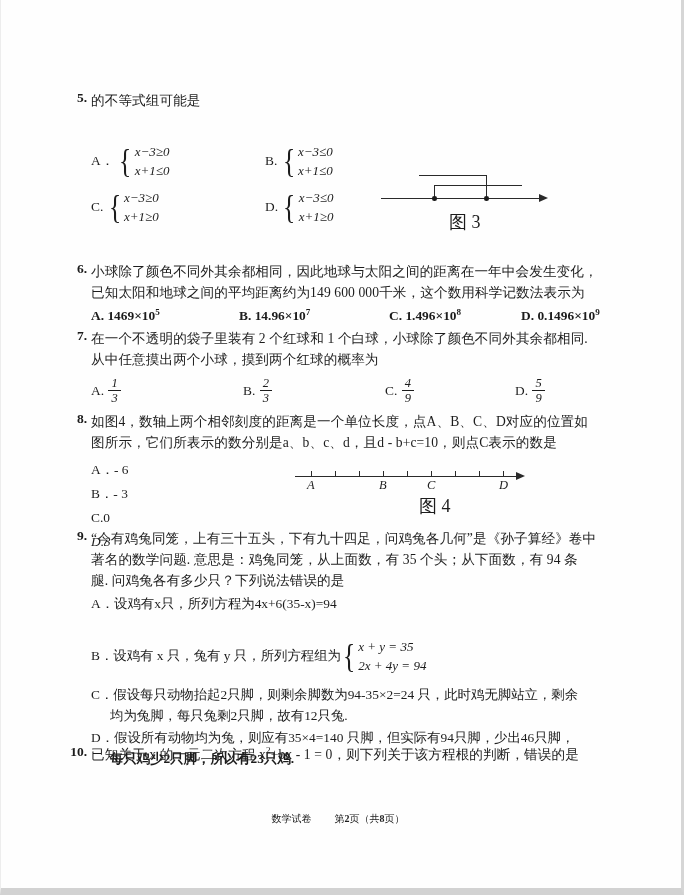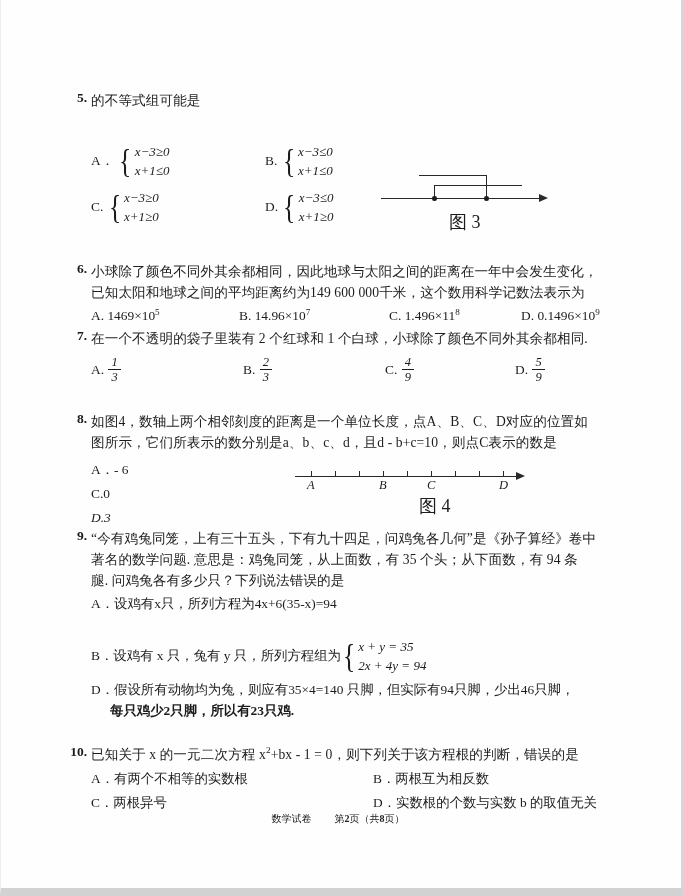--- a/index.html
+++ b/index.html
@@ -232,40 +232,41 @@
 
     <div class="figcap" style="left:70px; top:48px;">图 3</div>
   </div>
 
   <div class="q" style="top:261px;">
     <div class="qnum">6.</div>
     <div class="qbody">
       <div class="stem-line">小球除了颜色不同外其余都相同，因此地球与太阳之间的距离在一年中会发生变化，</div>
       <div class="stem-line">已知太阳和地球之间的平均距离约为149 600 000千米，这个数用科学记数法表示为</div>
     </div>
-    <div class="opts-row" style="margin-left:26px; margin-top:5px;">
+    <div class="opts-row" style="margin-left:26px; margin-top:5px;font-weight:bold;">
       <div class="opt" style="left:0px;">
         <span>A. </span><span>1469×10</span><sup>5</sup>
       </div>
       <div class="opt" style="left:148px;">
         <span>B. </span><span>14.96×10</span><sup>7</sup>
       </div>
       <div class="opt" style="left:298px;">
-        <span>C. </span><span>1.496×11</span><sup>8</sup>
+        <span>C. </span><span>1.496×10</span><sup>8</sup>
       </div>
       <div class="opt" style="left:430px;">
         <span>D. </span><span>0.1496×10</span><sup>9</sup>
       </div>
     </div>
   </div>
 
   <div class="q" style="top:328px;">
     <div class="qnum">7.</div>
     <div class="qbody">
       <div class="stem-line">在一个不透明的袋子里装有 2 个红球和 1 个白球，小球除了颜色不同外其余都相同.</div>
+      <div class="stem-line">从中任意摸出两个小球，摸到两个红球的概率为</div>
     </div>
     <div style="position:relative; margin-left:26px; margin-top:6px; height:34px;">
       <div class="opt" style="left:0px; top:2px;">
         <span>A.</span>
         <span class="frac">
           <span class="num mathit">1</span>
           <span class="den mathit">3</span>
         </span>
       </div>
       <div class="opt" style="left:152px; top:2px;">
@@ -294,20 +295,23 @@
 
   <div class="q" style="top:411px;">
     <div class="qnum">8.</div>
     <div class="qbody">
       <div class="stem-line">如图4，数轴上两个相邻刻度的距离是一个单位长度，点A、B、C、D对应的位置如</div>
       <div class="stem-line">图所示，它们所表示的数分别是a、b、c、d，且d - b+c=10，则点C表示的数是</div>
     </div>
     <div style="position:relative; margin-left:26px; margin-top:6px;">
       <div class="optline">
         <span>A．</span><span>- 6</span>
+      </div>
+      <div class="optline" style="margin-top:3px;">
+        <span>B．</span><span>- 3</span>
       </div>
       <div class="optline" style="margin-top:3px;">
         <span>C.</span><span>0</span>
       </div>
       <div class="optline" style="margin-top:3px;font-style:italic;">
         <span>D.</span><span>3</span>
       </div>
     </div>
   </div>
 
@@ -351,46 +355,36 @@
           <span>B．</span><span>设鸡有 x 只，兔有 y 只，所列方程组为</span><span class="sys">
                 <span class="brace">{</span>
                 <span class="sys-rows">
                   <span>x + y = 35</span>
                   <span>2x + 4y = 94</span>
                 </span>
               </span>
         </div>
       </div>
 
+      <div class="optline-wrap" style="margin-top:6px;">
+        <div class="nowrap"><span>C．</span><span>假设每只动物抬起2只脚，则剩余脚数为94-35×2=24  只，此时鸡无脚站立，剩余</span></div>
+        <div class="nowrap" style="margin-left:19px;"><span>均为兔脚，每只兔剩2只脚，故有12只兔.</span></div>
+      </div>
 
       <div class="optline-wrap" style="margin-top:1px;">
         <div class="nowrap"><span>D．</span><span>假设所有动物均为兔，则应有35×4=140  只脚，但实际有94只脚，少出46只脚，</span></div>
         <div class="nowrap" style="margin-left:19px;font-weight:bold;"><span>每只鸡少2只脚，所以有23只鸡.</span></div>
       </div>
     </div>
   </div>
 
   <div class="q" style="top:744px;">
     <div class="qnum" style="width:26px; left:-4px;">10.</div>
     <div class="qbody">
       <div class="stem-line"><span>已知关于 x 的一元二次方程 x</span><sup>2</sup><span>+bx - 1 = 0，则下列关于该方程根的判断，错误的是</span></div>
-    </div>
-    <div style="position:relative; margin-left:26px; margin-top:5px; height:48px;">
-      <div class="opt" style="left:0px; top:0px;">
-        <span>A．</span><span>有两个不相等的实数根</span>
-      </div>
-      <div class="opt" style="left:282px; top:0px;">
-        <span>B．</span><span>两根互为相反数</span>
-      </div>
-      <div class="opt" style="left:0px; top:24px;">
-        <span>C．</span><span>两根异号</span>
-      </div>
-      <div class="opt" style="left:282px; top:24px;">
-        <span>D．</span><span>实数根的个数与实数 b 的取值无关</span>
-      </div>
     </div>
   </div>
 
   <div id="footer" style="top:812px;">
     <span>数学试卷</span>
     <span style="display:inline-block; width:18px;"></span>
     <span>第</span><span class="fbold">2</span><span>页（共</span><span class="fbold">8</span><span>页）</span>
   </div>
 
 </div>

